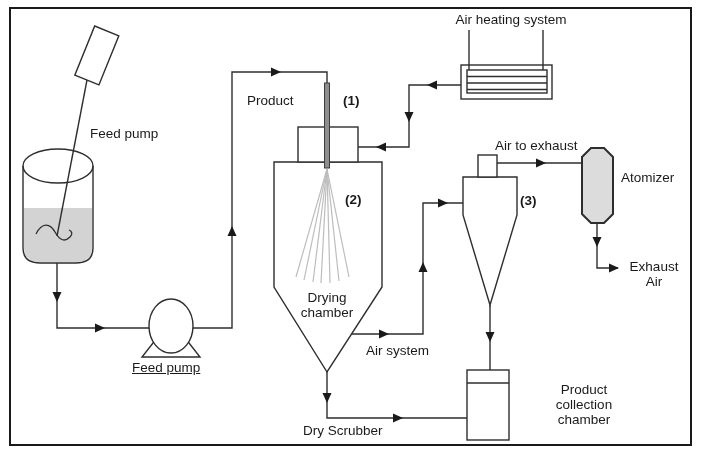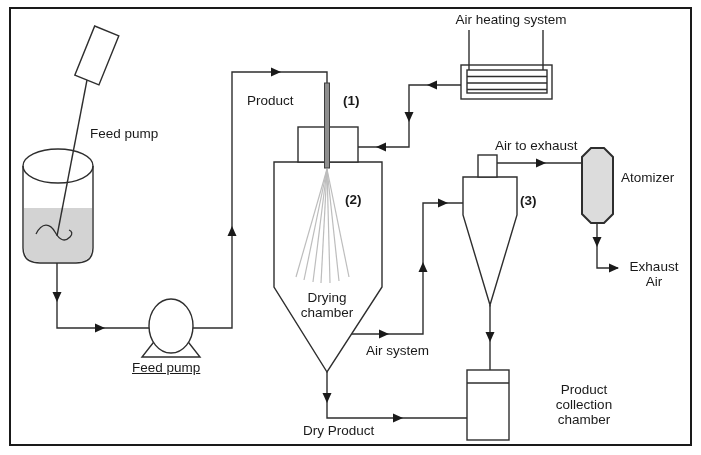--- a/index.html
+++ b/index.html
@@ -132,21 +132,21 @@
 
   <div class="lbl bold" style="left:345px; top:192px;">(2)</div>
 
   <div class="lbl center" style="left:285px; top:290px; width:84px;">Drying
 chamber</div>
 
   <div class="lbl" style="left:132px; top:360px;text-decoration:underline;">Feed pump</div>
 
   <div class="lbl" style="left:366px; top:343px;">Air system</div>
 
-  <div class="lbl" style="left:303px; top:423px;">Dry Product</div>
+  <div class="lbl" style="left:303px; top:423px;">Dry Scrubber</div>
 
   <div class="lbl bold" style="left:520px; top:193px;">(3)</div>
 
 
   <div class="lbl" style="left:495px; top:138px;">Air to exhaust</div>
 
   <div class="lbl" style="left:621px; top:170px;">Atomizer</div>
 
   <div class="lbl center" style="left:618px; top:259px; width:72px;">Exhaust
 Air</div>

